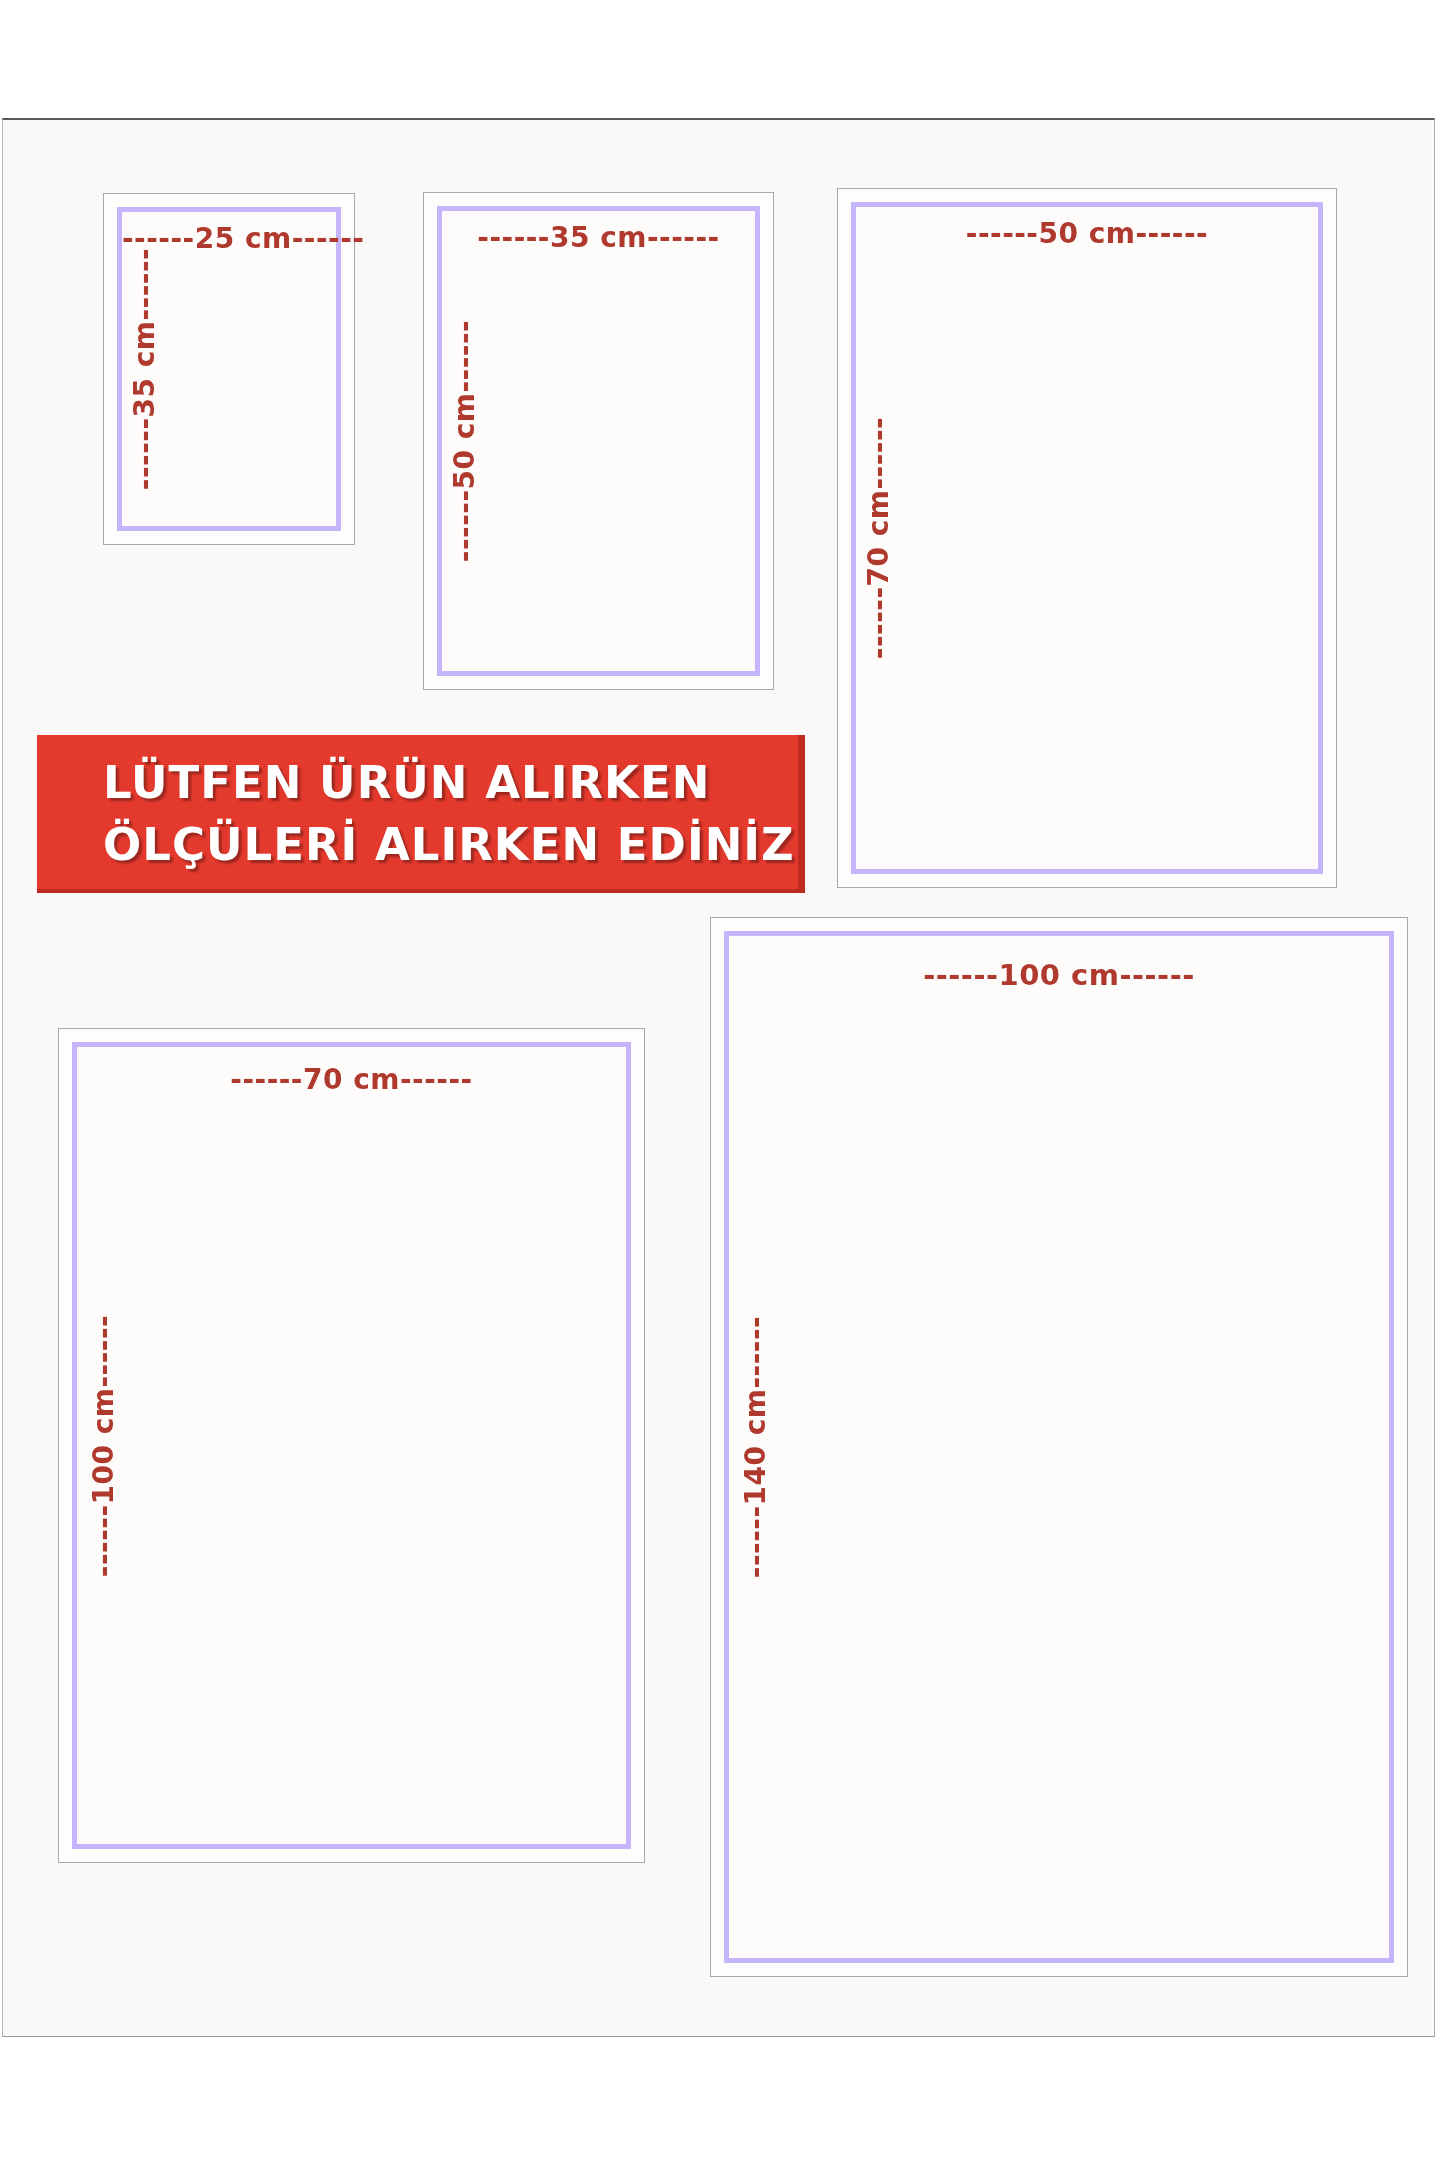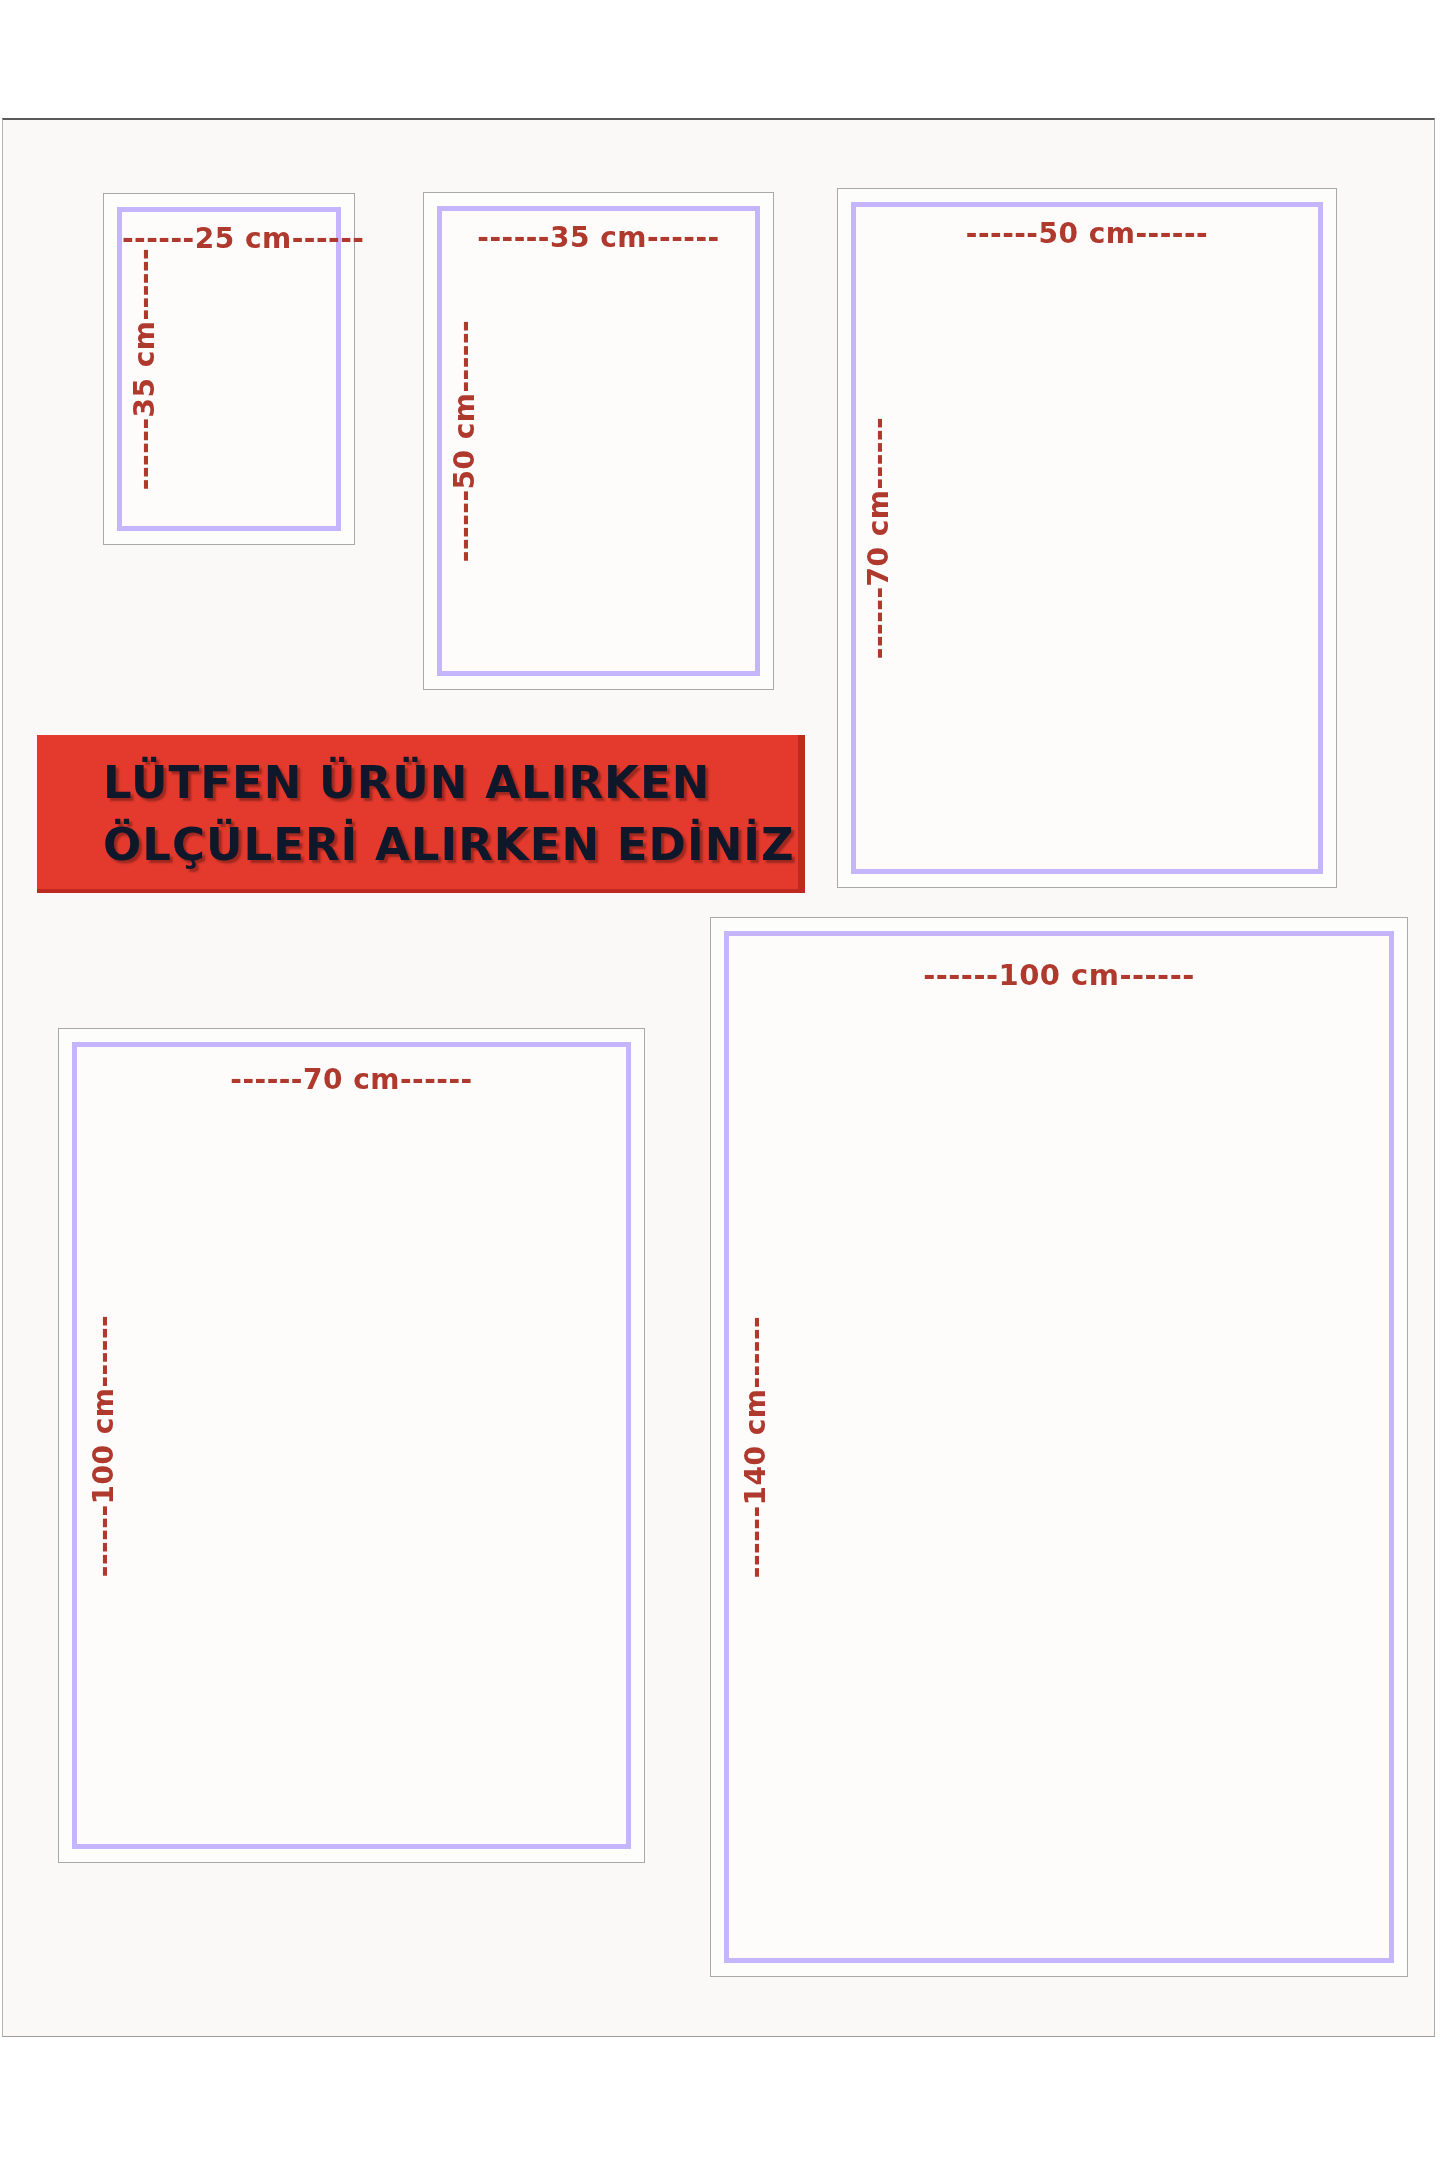--- a/index.html
+++ b/index.html
@@ -64,21 +64,21 @@
   .f4 .dim-side,.f5 .dim-side{left:26px;}
   
   .banner{
     position:absolute;
     left:37px;top:735px;
     width:768px;height:158px;
     box-sizing:border-box;
     background:#e4392d;
     box-shadow:inset -7px -4px 0 rgba(120,15,10,0.35);
     padding:17px 0 0 66px;
-    color:#0f172a;
+    color:#ffffff;
   }
   .banner-line{
     font-weight:bold;
     font-size:45px;
     line-height:62px;
     letter-spacing:1px;
     white-space:nowrap;
     text-shadow:3px 3px 2px rgba(70,20,15,0.45);
   }
 </style>

